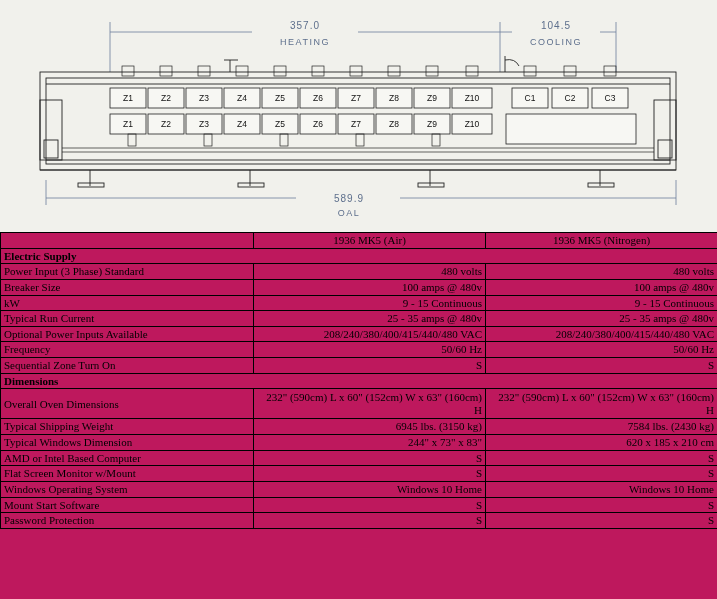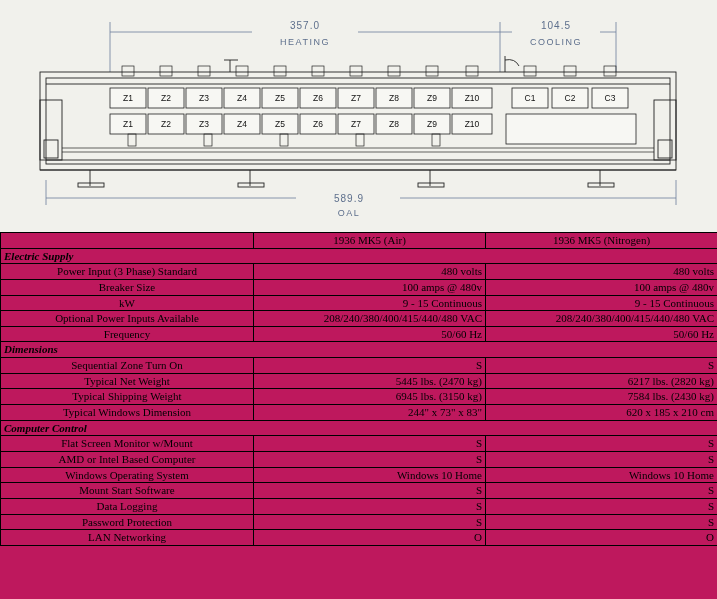--- a/index.html
+++ b/index.html
@@ -34,29 +34,28 @@
     font-size: 11px;
     color: #000;
   }
   table.spec td {
     border: 1px solid #000;
     padding: 1px 3px;
     height: 15px;
     line-height: 1.15;
     vertical-align: middle;
   }
-  td.lbl { text-align: center; padding-left: 6px; }
+  td.lbl { text-align: left; padding-left: 6px; }
   td.val { text-align: right; }
   td.section {
     text-align: left;
     font-weight: bold;
     padding-left: 4px;
     border-left: 1px solid #000;
     border-right: 1px solid #000;
-    font-style: italic;
   }
   tr.header td {
     text-align: center;
     border-top: 1px solid #000;
   }
   .col-a { width: 253px; }
   .col-b { width: 232px; }
   .col-c { width: 232px; }
   .two-line { line-height: 1.05; }
   .nowrap { white-space: nowrap; }
@@ -242,88 +241,80 @@
         <td class="lbl">Breaker Size</td>
         <td class="val">100 amps @ 480v</td>
         <td class="val">100 amps @ 480v</td>
       </tr>
       <tr>
         <td class="lbl">kW</td>
         <td class="val">9 - 15 Continuous</td>
         <td class="val">9 - 15 Continuous</td>
       </tr>
       <tr>
+        <td class="lbl">Typical Run Current</td>
+        <td class="val">25 - 35 amps @ 480v</td>
+        <td class="val">25 - 35 amps @ 480v</td>
+      </tr>
+      <tr>
         <td class="lbl">Optional Power Inputs Available</td>
         <td class="val">208/240/380/400/415/440/480 VAC</td>
         <td class="val">208/240/380/400/415/440/480 VAC</td>
       </tr>
       <tr>
         <td class="lbl">Frequency</td>
         <td class="val">50/60 Hz</td>
         <td class="val">50/60 Hz</td>
       </tr>
       <tr>
+        <td class="lbl">Sequential Zone Turn On</td>
+        <td class="val">S</td>
+        <td class="val">S</td>
+      </tr>
+
+      <tr>
         <td class="section" colspan="3">Dimensions</td>
       </tr>
-
-      <tr>
-        <td class="lbl">Sequential Zone Turn On</td>
-        <td class="val">S</td>
-        <td class="val">S</td>
-      </tr>
-      <tr>
-        <td class="lbl">Typical Net Weight</td>
-        <td class="val">5445 lbs. (2470 kg)</td>
-        <td class="val">6217 lbs. (2820 kg)</td>
+      <tr>
+        <td class="lbl">Overall Oven Dimensions</td>
+        <td class="val two-line" style="height:30px">232" (590cm) L x 60" (152cm) W x 63" (160cm) H</td>
+        <td class="val two-line" style="height:30px">232" (590cm) L x 60" (152cm) W x 63" (160cm) H</td>
       </tr>
       <tr>
         <td class="lbl">Typical Shipping Weight</td>
         <td class="val">6945 lbs. (3150 kg)</td>
         <td class="val">7584 lbs. (2430 kg)</td>
       </tr>
       <tr>
         <td class="lbl">Typical Windows Dimension</td>
         <td class="val">244" x 73" x 83"</td>
         <td class="val">620 x 185 x 210 cm</td>
       </tr>
 
       <tr>
-        <td class="section" colspan="3">Computer Control</td>
+        <td class="lbl">AMD or Intel Based Computer</td>
+        <td class="val">S</td>
+        <td class="val">S</td>
       </tr>
       <tr>
         <td class="lbl">Flat Screen Monitor w/Mount</td>
-        <td class="val">S</td>
-        <td class="val">S</td>
-      </tr>
-      <tr>
-        <td class="lbl">AMD or Intel Based Computer</td>
         <td class="val">S</td>
         <td class="val">S</td>
       </tr>
       <tr>
         <td class="lbl">Windows Operating System</td>
         <td class="val nowrap">Windows 10      Home</td>
         <td class="val nowrap">Windows 10      Home</td>
       </tr>
       <tr>
         <td class="lbl">Mount Start Software</td>
         <td class="val">S</td>
         <td class="val">S</td>
       </tr>
       <tr>
-        <td class="lbl">Data Logging</td>
-        <td class="val">S</td>
-        <td class="val">S</td>
-      </tr>
-      <tr>
         <td class="lbl">Password Protection</td>
         <td class="val">S</td>
         <td class="val">S</td>
-      </tr>
-      <tr>
-        <td class="lbl">LAN Networking</td>
-        <td class="val">O</td>
-        <td class="val">O</td>
       </tr>
     </tbody>
   </table>
 
 </div>
 
 </body></html>

